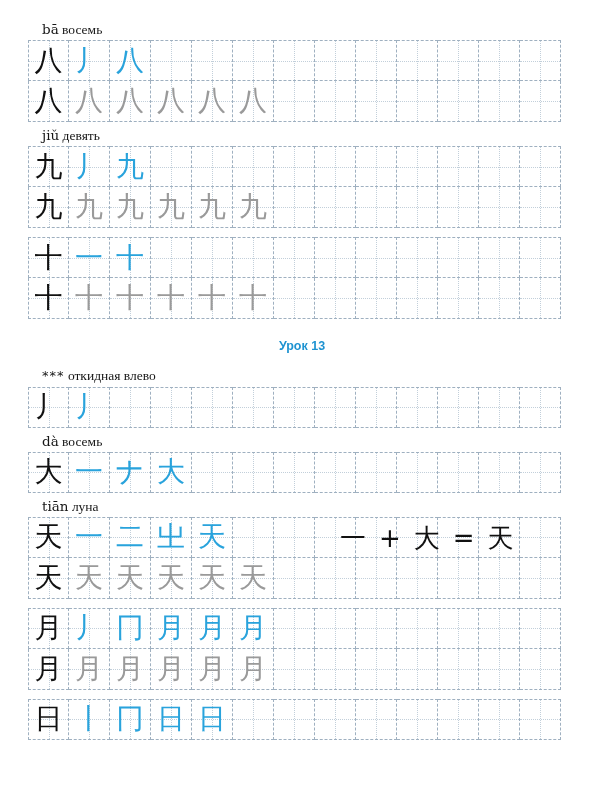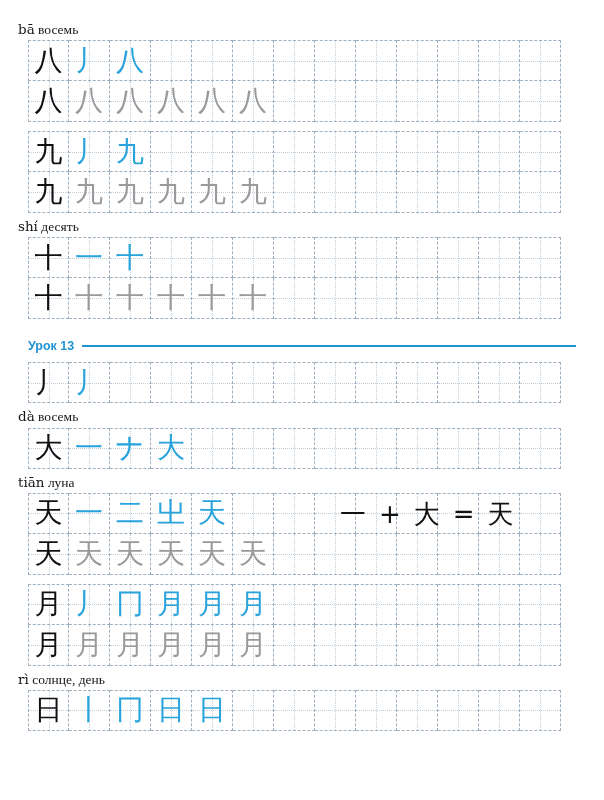--- a/index.html
+++ b/index.html
@@ -13,21 +13,21 @@
   .page{
     position:relative;
     width:604px;height:800px;
     padding:0;
   }
   .block{ margin:0 0 0 0; }
   .label{
     font-family:"Liberation Serif", serif;
     font-size:13.5px;
     color:#161616;
-    padding-left:18px;
+    padding-left:42px;
     line-height:1.05;
     margin:0;
     white-space:nowrap;
   }
   .label .pinyin{ font-family:"DejaVu Serif", serif; }
   .grid-row{
     display:flex;
     margin-left:28px;
     height:41px;
   }
@@ -61,20 +61,21 @@
   .g-black{ color:#111111; }
   .g-blue{ color:#29a3dc; }
   .g-gray{ color:#9a9a9a; }
 
   .lesson{
     margin:0 0 0 28px;
     display:flex;
     align-items:center;
     gap:8px;
     width:548px;
+    flex-direction:column;
   }
   .lesson-title{
     color:#1f93d1;
     font-family:"Liberation Sans", sans-serif;
     font-weight:bold;
     font-size:12.5px;
     white-space:nowrap;
   }
   .lesson-rule{
     flex:1;
@@ -156,20 +157,21 @@
             <div class="cell"></div>
             <div class="cell"></div>
             <div class="cell"></div>
             <div class="cell"></div>
             <div class="cell"></div>
           </div>
         </div>
         <div class="sp6"></div>
       </div>
       <div class="block">
+        <div class="label"><span class="pinyin">jiǔ</span> <span>девять</span></div>
         <div class="sp3"></div>
         <div style="position: relative;">
           <div class="grid-row top">
             <div class="cell">
               <span class="glyph g-black">九</span>
             </div>
             <div class="cell">
               <span class="glyph g-blue">丿</span>
             </div>
             <div class="cell">
@@ -210,21 +212,20 @@
             <div class="cell"></div>
             <div class="cell"></div>
             <div class="cell"></div>
             <div class="cell"></div>
             <div class="cell"></div>
           </div>
         </div>
         <div class="sp6"></div>
       </div>
       <div class="block">
-        <div class="label"><span class="pinyin">shí</span> <span>десять</span></div>
         <div class="sp3"></div>
         <div style="position: relative;">
           <div class="grid-row top">
             <div class="cell">
               <span class="glyph g-black">十</span>
             </div>
             <div class="cell">
               <span class="glyph g-blue">一</span>
             </div>
             <div class="cell">
@@ -271,20 +272,21 @@
         </div>
         <div class="sp6"></div>
       </div>
       <div class="sp14"></div>
       <div class="lesson">
         <span class="lesson-title">Урок 13</span>
         <span class="lesson-rule"></span>
       </div>
       <div class="sp6"></div>
       <div class="block">
+        <div class="label"><span class="stars">***</span> <span>откидная влево</span></div>
         <div class="sp3"></div>
         <div style="position: relative;">
           <div class="grid-row top">
             <div class="cell">
               <span class="glyph g-black">丿</span>
             </div>
             <div class="cell">
               <span class="glyph g-blue">丿</span>
             </div>
             <div class="cell"></div>
@@ -452,21 +454,20 @@
             <div class="cell"></div>
             <div class="cell"></div>
             <div class="cell"></div>
             <div class="cell"></div>
             <div class="cell"></div>
           </div>
         </div>
         <div class="sp6"></div>
       </div>
       <div class="block">
-        <div class="label"><span class="pinyin">rì</span> <span>солнце, день</span></div>
         <div class="sp3"></div>
         <div style="position: relative;">
           <div class="grid-row top">
             <div class="cell">
               <span class="glyph g-black">日</span>
             </div>
             <div class="cell">
               <span class="glyph g-blue">丨</span>
             </div>
             <div class="cell">

